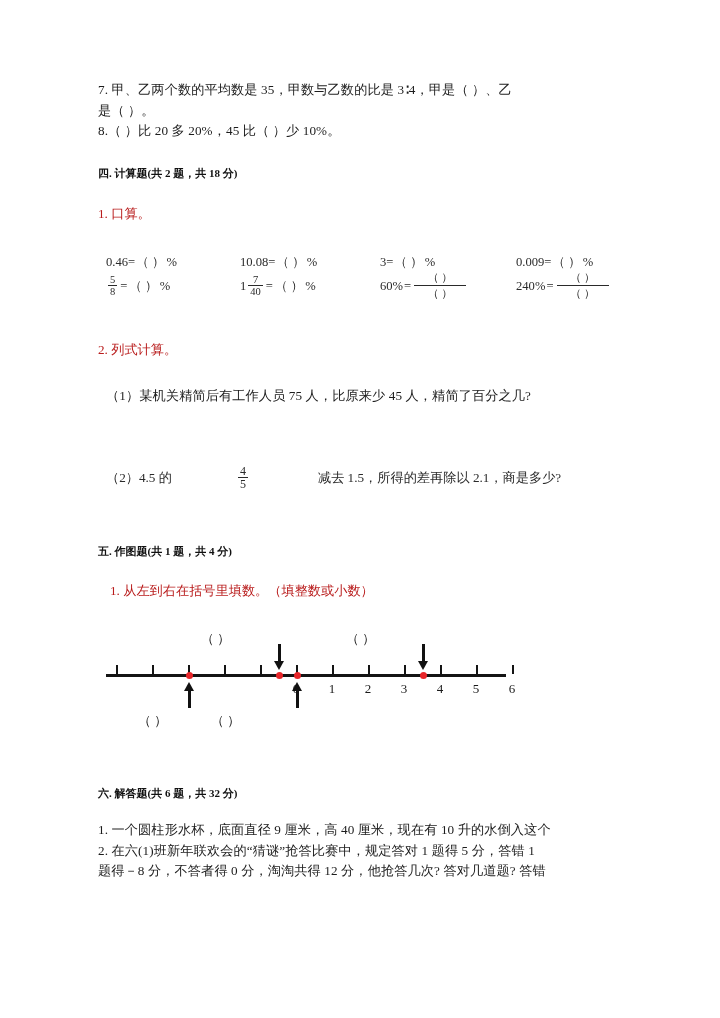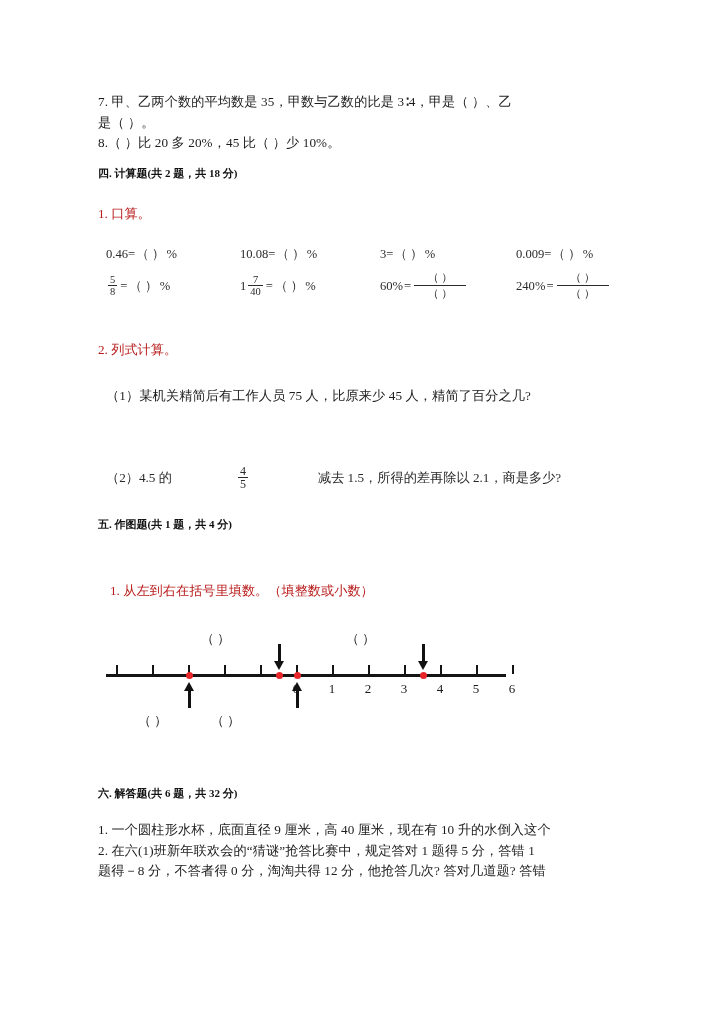--- a/index.html
+++ b/index.html
@@ -178,31 +178,31 @@
     color: #1a1a1a;
     white-space: nowrap;
   }
 </style>
 </head>
 <body>
 
 <div class="page">
   <div class="content">
 
-    <div style="position:absolute; left:0; top:92px; width:528px;font-family:Liberation Serif, serif;">
+    <div style="position:absolute; left:0; top:80px; width:528px;font-family:Liberation Serif, serif;">
       <div class="qline">7. 甲、乙两个数的平均数是 35，甲数与乙数的比是 3∶4，甲是（        ）、乙</div>
       <div class="qline">是（        ）。</div>
       <div class="qline">8.（        ）比 20 多 20%，45 比（        ）少 10%。</div>
     </div>
 
     <div style="position:absolute; left:0; top:163px;" class="section-head">四. 计算题(共 2 题，共 18 分)</div>
 
     <div style="position:absolute; left:0; top:204px;" class="subhead">1. 口算。</div>
 
-    <div class="oral-row" style="position:absolute; left:8px; top:246px; width:520px;">
+    <div class="oral-row" style="position:absolute; left:8px; top:254px; width:520px;">
       <div class="oral-cell" style="width:134px;">
         <span>0.46=</span>
         <span class="eqpart">（      ）</span>
         <span class="eqpart">%</span>
       </div>
       <div class="oral-cell" style="width:140px;">
         <span>10.08=</span>
         <span class="eqpart">（      ）</span>
         <span class="eqpart">%</span>
       </div>
@@ -268,21 +268,21 @@
 
     <div class="oral-row" style="position:absolute; left:8px; top:465px; font-size:13.2px;gap:48px;">
       <span>（2）4.5 的</span>
       <span class="frac frac-big" style="margin:0 22px 0 18px;">
         <span class="num">4</span>
         <span class="den">5</span>
       </span>
       <span>减去 1.5，所得的差再除以 2.1，商是多少?</span>
     </div>
 
-    <div style="position:absolute; left:0; top:514px;" class="section-head">五. 作图题(共 1 题，共 4 分)</div>
+    <div style="position:absolute; left:0; top:541px;" class="section-head">五. 作图题(共 1 题，共 4 分)</div>
 
     <div style="position:absolute; left:12px; top:581px;" class="subhead">1. 从左到右在括号里填数。（填整数或小数）</div>
 
     <div class="figure" style="position:absolute; left:8px; top:622px; width:430px;">
       <div class="axis" id="nl-axis" style="width: 400px;"></div>
       <div id="nl-ticks">
           <div class="tick" style="left: 10px;"></div>
           <div class="tick" style="left: 46px;"></div>
           <div class="tick" style="left: 82px;"></div>
           <div class="tick" style="left: 118px;"></div>

